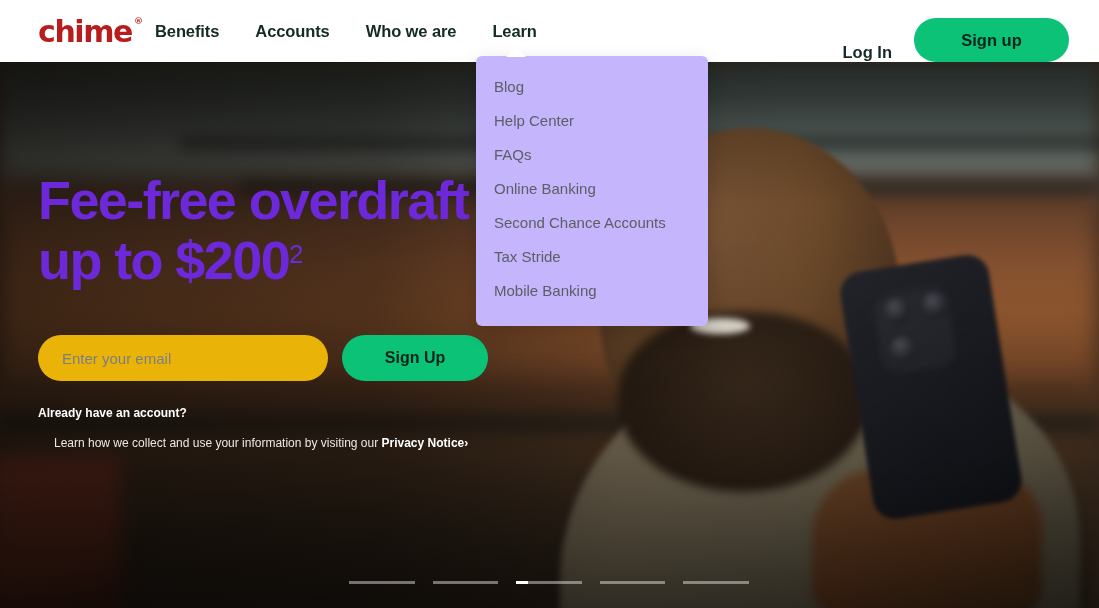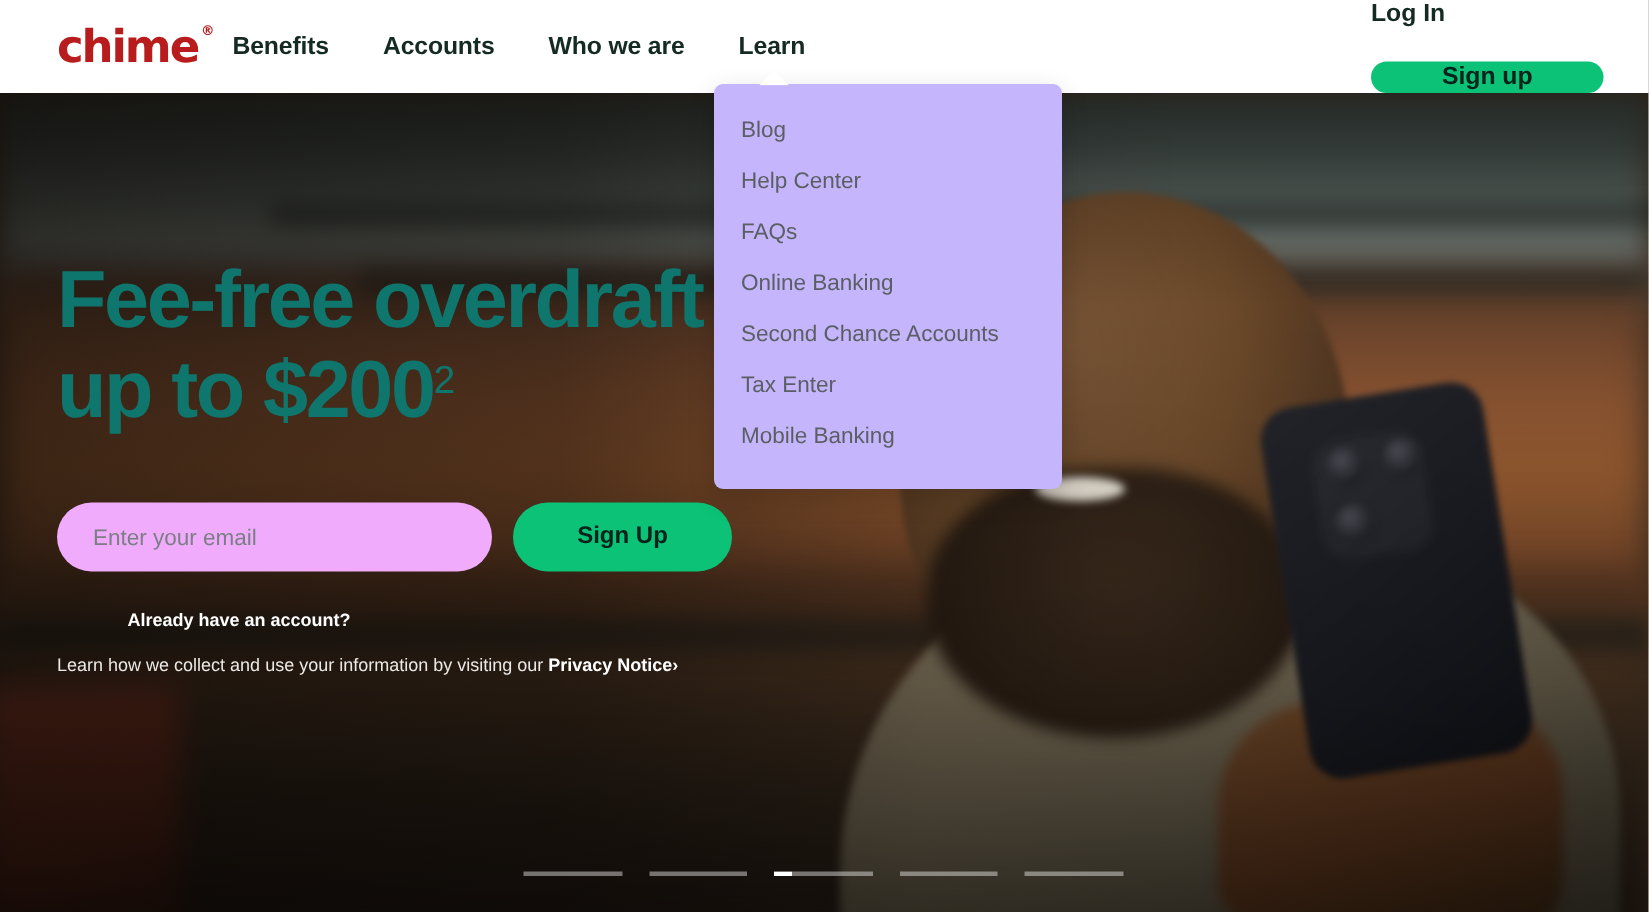--- a/index.html
+++ b/index.html
@@ -198,23 +198,22 @@
     color: #142a22;
     letter-spacing: -0.1px;
     cursor: pointer;
     line-height: 62px;
   }
   .header-right {
     position: absolute;
     right: 30px; top: 0;
     height: 62px;
     display: flex;
-    align-items: flex-start;
+    align-items: flex-end;
     gap: 22px;
-    flex-direction: column;
   }
   .login-link {
     font-size: 16.5px;
     font-weight: 700;
     color: #142a22;
     cursor: pointer;
   }
   .signup-btn {
     width: 155px; height: 44px;
     border-radius: 24px;
@@ -258,21 +257,21 @@
   
   .hero-content {
     position: absolute;
     left: 38px; top: 170px;
     width: 700px;
     z-index: 20;
   }
   .headline {
     font-size: 54px;
     font-weight: 700;
-    color: #0f766e;
+    color: #6d28d9;
     line-height: 1.12;
     letter-spacing: -1.6px;
     white-space: nowrap;
   }
   .headline sup {
     font-size: 26px;
     font-weight: 500;
     vertical-align: 16px;
     letter-spacing: 0;
   }
@@ -280,21 +279,21 @@
     position: absolute;
     left: 0; top: 165px;
     display: flex;
     align-items: center;
     gap: 14px;
   }
   .email-input {
     width: 290px; height: 46px;
     border-radius: 25px;
     border: none;
-    background: #f0abfc;
+    background: #eab308;
     padding: 0 24px;
     font-size: 15px;
     color: #2a2a2a;
     font-family: "Liberation Sans", sans-serif;
     outline: none;
   }
   .email-input::placeholder { color: #7b7f83; }
   .signup-cta {
     width: 146px; height: 46px;
     border-radius: 25px;
@@ -306,25 +305,24 @@
     cursor: pointer;
     font-family: "Liberation Sans", sans-serif;
   }
   .already {
     position: absolute;
     left: 0; top: 236px;
     font-size: 12px;
     font-weight: 700;
     color: #ffffff;
     cursor: pointer;
-    margin-left: 47px;
   }
   .privacy-line {
     position: absolute;
-    left: 0; top: 266px;
+    left: 16px; top: 266px;
     font-size: 12px;
     font-weight: 400;
     color: #ebe9e6;
   }
   .privacy-link {
     font-weight: 700;
     color: #ffffff;
     cursor: pointer;
   }
   .disclaimer {
@@ -409,21 +407,21 @@
     </div>
   </div>
 
   <div class="dropdown">
     <div class="dropdown-notch"></div>
     <div class="dd-item">Blog</div>
     <div class="dd-item">Help Center</div>
     <div class="dd-item">FAQs</div>
     <div class="dd-item">Online Banking</div>
     <div class="dd-item">Second Chance Accounts</div>
-    <div class="dd-item">Tax Enter</div>
+    <div class="dd-item">Tax Stride</div>
     <div class="dd-item">Mobile Banking</div>
   </div>
 
   <div class="hero-content">
 
     <div class="headline">
       <div>Fee-free overdraft</div>
       <div>
         <span>up to $200</span><sup>2</sup>
       </div>

